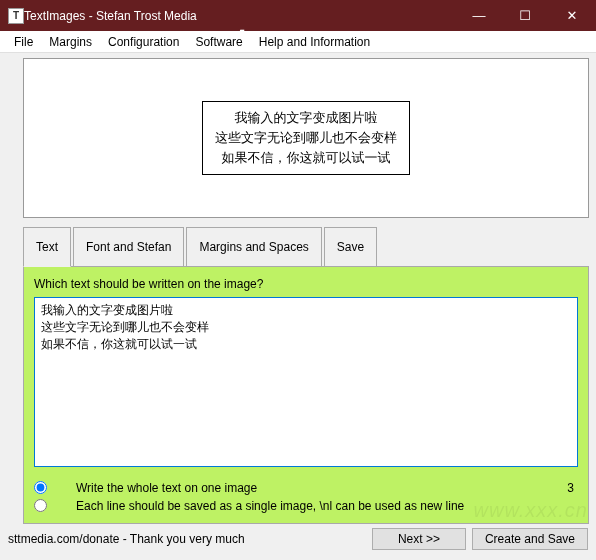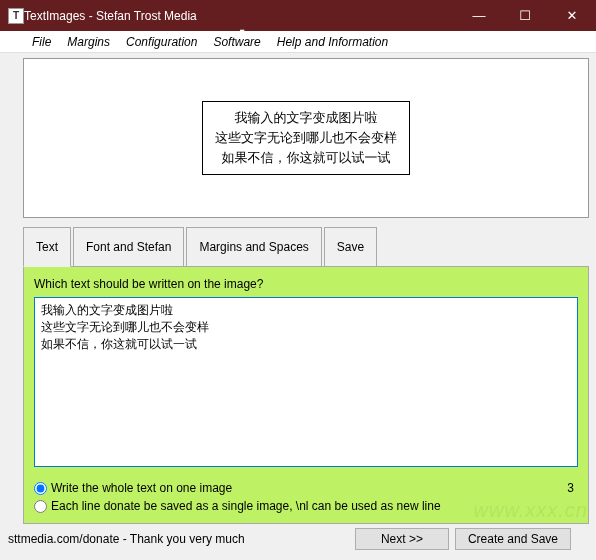--- a/index.html
+++ b/index.html
@@ -4,36 +4,36 @@
 <style>
 * { box-sizing: border-box; margin: 0; padding: 0; font-family: "Segoe UI", Tahoma, sans-serif; }
 body { width: 596px; height: 560px; background: #f0f0f0; overflow: hidden; }
 .titlebar { height: 31px; background: #651e20; display: flex; align-items: center; color: #fff; }
 .titlebar-icon { width: 16px; height: 16px; margin-left: 8px; background: #fff; border: 1px solid #999; display: flex; align-items: center; justify-content: center; font-size: 10px; font-weight: bold; color: #333; }
 .titlebar-title { font-size: 12px; flex: 1; }
 .win-controls { display: flex; height: 100%; }
 .win-btn { width: 46px; display: flex; align-items: center; justify-content: center; font-size: 13px; color: #fff; cursor: default; }
 .win-btn.close { width: 48px; }
 .cursor-arrow { position: absolute; left: 238px; top: 25px; font-size: 14px; color: #fff; pointer-events: none; }
-.menubar { height: 22px; background: #fff; display: flex; align-items: center; padding: 0 24px; gap: 0; border-bottom: 1px solid #e0e0e0; font-size: 12px; font-style: italic; }
+.menubar { height: 22px; background: #fff; display: flex; align-items: center; padding: 0 6px; gap: 0; border-bottom: 1px solid #e0e0e0; font-size: 12px; }
 .menu-item { padding: 2px 8px; cursor: default; }
 .content { padding: 5px 7px 0 7px; margin-left: 16px; }
 .preview { height: 160px; background: #fff; border: 1px solid #999; display: flex; align-items: center; justify-content: center; }
 .preview-box { border: 1px solid #000; padding: 6px 12px; text-align: center; font-size: 13px; line-height: 20px; }
 .tabs-wrap { margin-top: 8px; position: relative; }
 .tabs { display: flex; }
 .tab { padding: 12px 12px; font-size: 12px; border: 1px solid #a9a9a9; border-bottom: none; background: #f0f0f0; margin-right: 2px; cursor: default; position: relative; top: 1px; }
 .tab.active { background: #f0f0f0; border-bottom: 1px solid #f0f0f0; z-index: 2; }
 .tab-panel { border: 1px solid #a9a9a9; background: #bef264; padding: 10px 10px 10px 10px; position: relative; }
 .label { font-size: 12px; margin-bottom: 6px; display: block; }
 .text-input { width: 100%; height: 170px; border: 1px solid #0078d7; padding: 4px 6px; font-size: 12px; font-family: "Segoe UI", Tahoma, sans-serif; resize: none; outline: none; background: #fff; }
-.radio-row { display: flex; align-items: center; margin-top: 10px; font-size: 12px; }
+.radio-row { display: flex; align-items: flex-start; margin-top: 10px; font-size: 12px; gap: 25px; }
 .radio-row input { margin-right: 4px; }
 .count-num { position: absolute; right: 14px; top: 214px; font-size: 12px; }
-.footer { display: flex; align-items: center; padding: 4px 25px 0 8px; font-size: 12px; justify-content: center; }
+.footer { display: flex; align-items: center; padding: 4px 8px 0 8px; font-size: 12px; justify-content: center; }
 .footer-text { flex: 1; }
 .btn { min-width: 94px; padding: 3px 12px; font-size: 12px; border: 1px solid #adadad; background: #e1e1e1; cursor: default; }
 .btn + .btn { margin-left: 6px; }
 .watermark { position: absolute; right: 8px; bottom: 38px; font-size: 20px; color: rgba(0,0,0,0.06); font-style: italic; pointer-events: none; letter-spacing: 1px; }
 </style>
 </head>
 <body>
 
 <div class="titlebar">
   <div class="titlebar-icon">T</div>
@@ -75,21 +75,21 @@
       <textarea class="text-input" style="">我输入的文字变成图片啦
 这些文字无论到哪儿也不会变样
 如果不信，你这就可以试一试</textarea>
       <span class="count-num">3</span>
       <div class="radio-row">
         <input type="radio" name="mode" checked="" style="">
         <span>Write the whole text on one image</span>
       </div>
       <div class="radio-row" style="margin-top:4px;">
         <input type="radio" name="mode" style="">
-        <span>Each line donate be saved as a single image, \nl can be used as new line</span>
+        <span>Each line should be saved as a single image, \nl can be used as new line</span>
       </div>
     </div>
   </div>
 </div>
 
 <div class="footer">
   <div class="footer-text">sttmedia.com/donate - Thank you very much</div>
   <button class="btn">Next &gt;&gt;</button>
   <button class="btn">Create and Save</button>
 </div>

